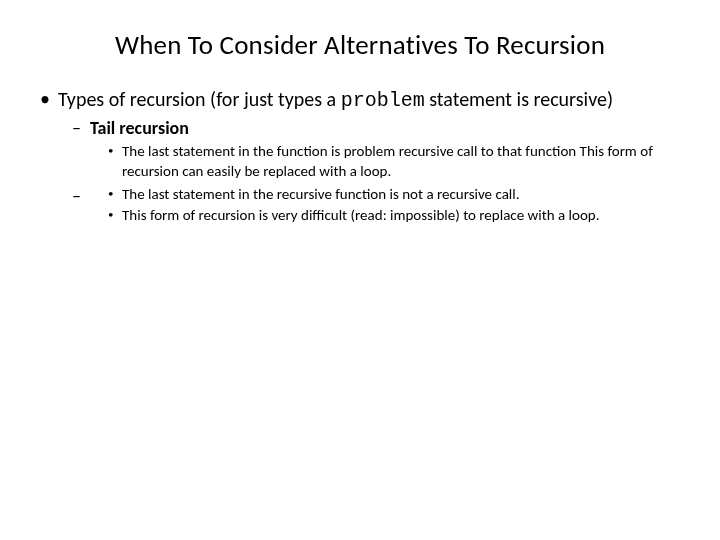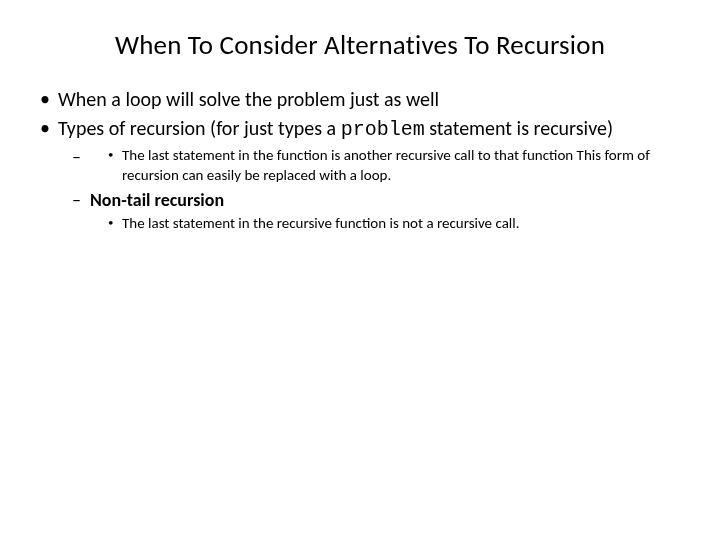--- a/index.html
+++ b/index.html
@@ -91,37 +91,37 @@
   }
 </style>
 </head>
 <body>
 
 <div class="slide">
   <div class="title">When To Consider Alternatives To Recursion</div>
 
   <ul class="lvl1">
     <li>
-      <span>When a loop will solve the problem just as well</span>
-    </li>
-    <li>
       <span>Types of recursion (for just types a </span><span class="mono">problem</span><span> statement is recursive)</span>
 
       <ul class="lvl2">
         <li>
+          <span>Tail recursion</span>
           <ul class="lvl3">
             <li>
-              <span>The last statement in the function is another recursive call to that function This form of recursion can easily be replaced with a loop.</span>
+              <span>The last statement in the function is problem recursive call to that function This form of recursion can easily be replaced with a loop.</span>
             </li>
           </ul>
         </li>
         <li>
-          <span>Non-tail recursion</span>
           <ul class="lvl3">
             <li>
               <span>The last statement in the recursive function is not a recursive call.</span>
+            </li>
+            <li>
+              <span>This form of recursion is very difficult (read: impossible) to replace with a loop.</span>
             </li>
           </ul>
         </li>
       </ul>
     </li>
   </ul>
 </div>
 
 </body></html>

